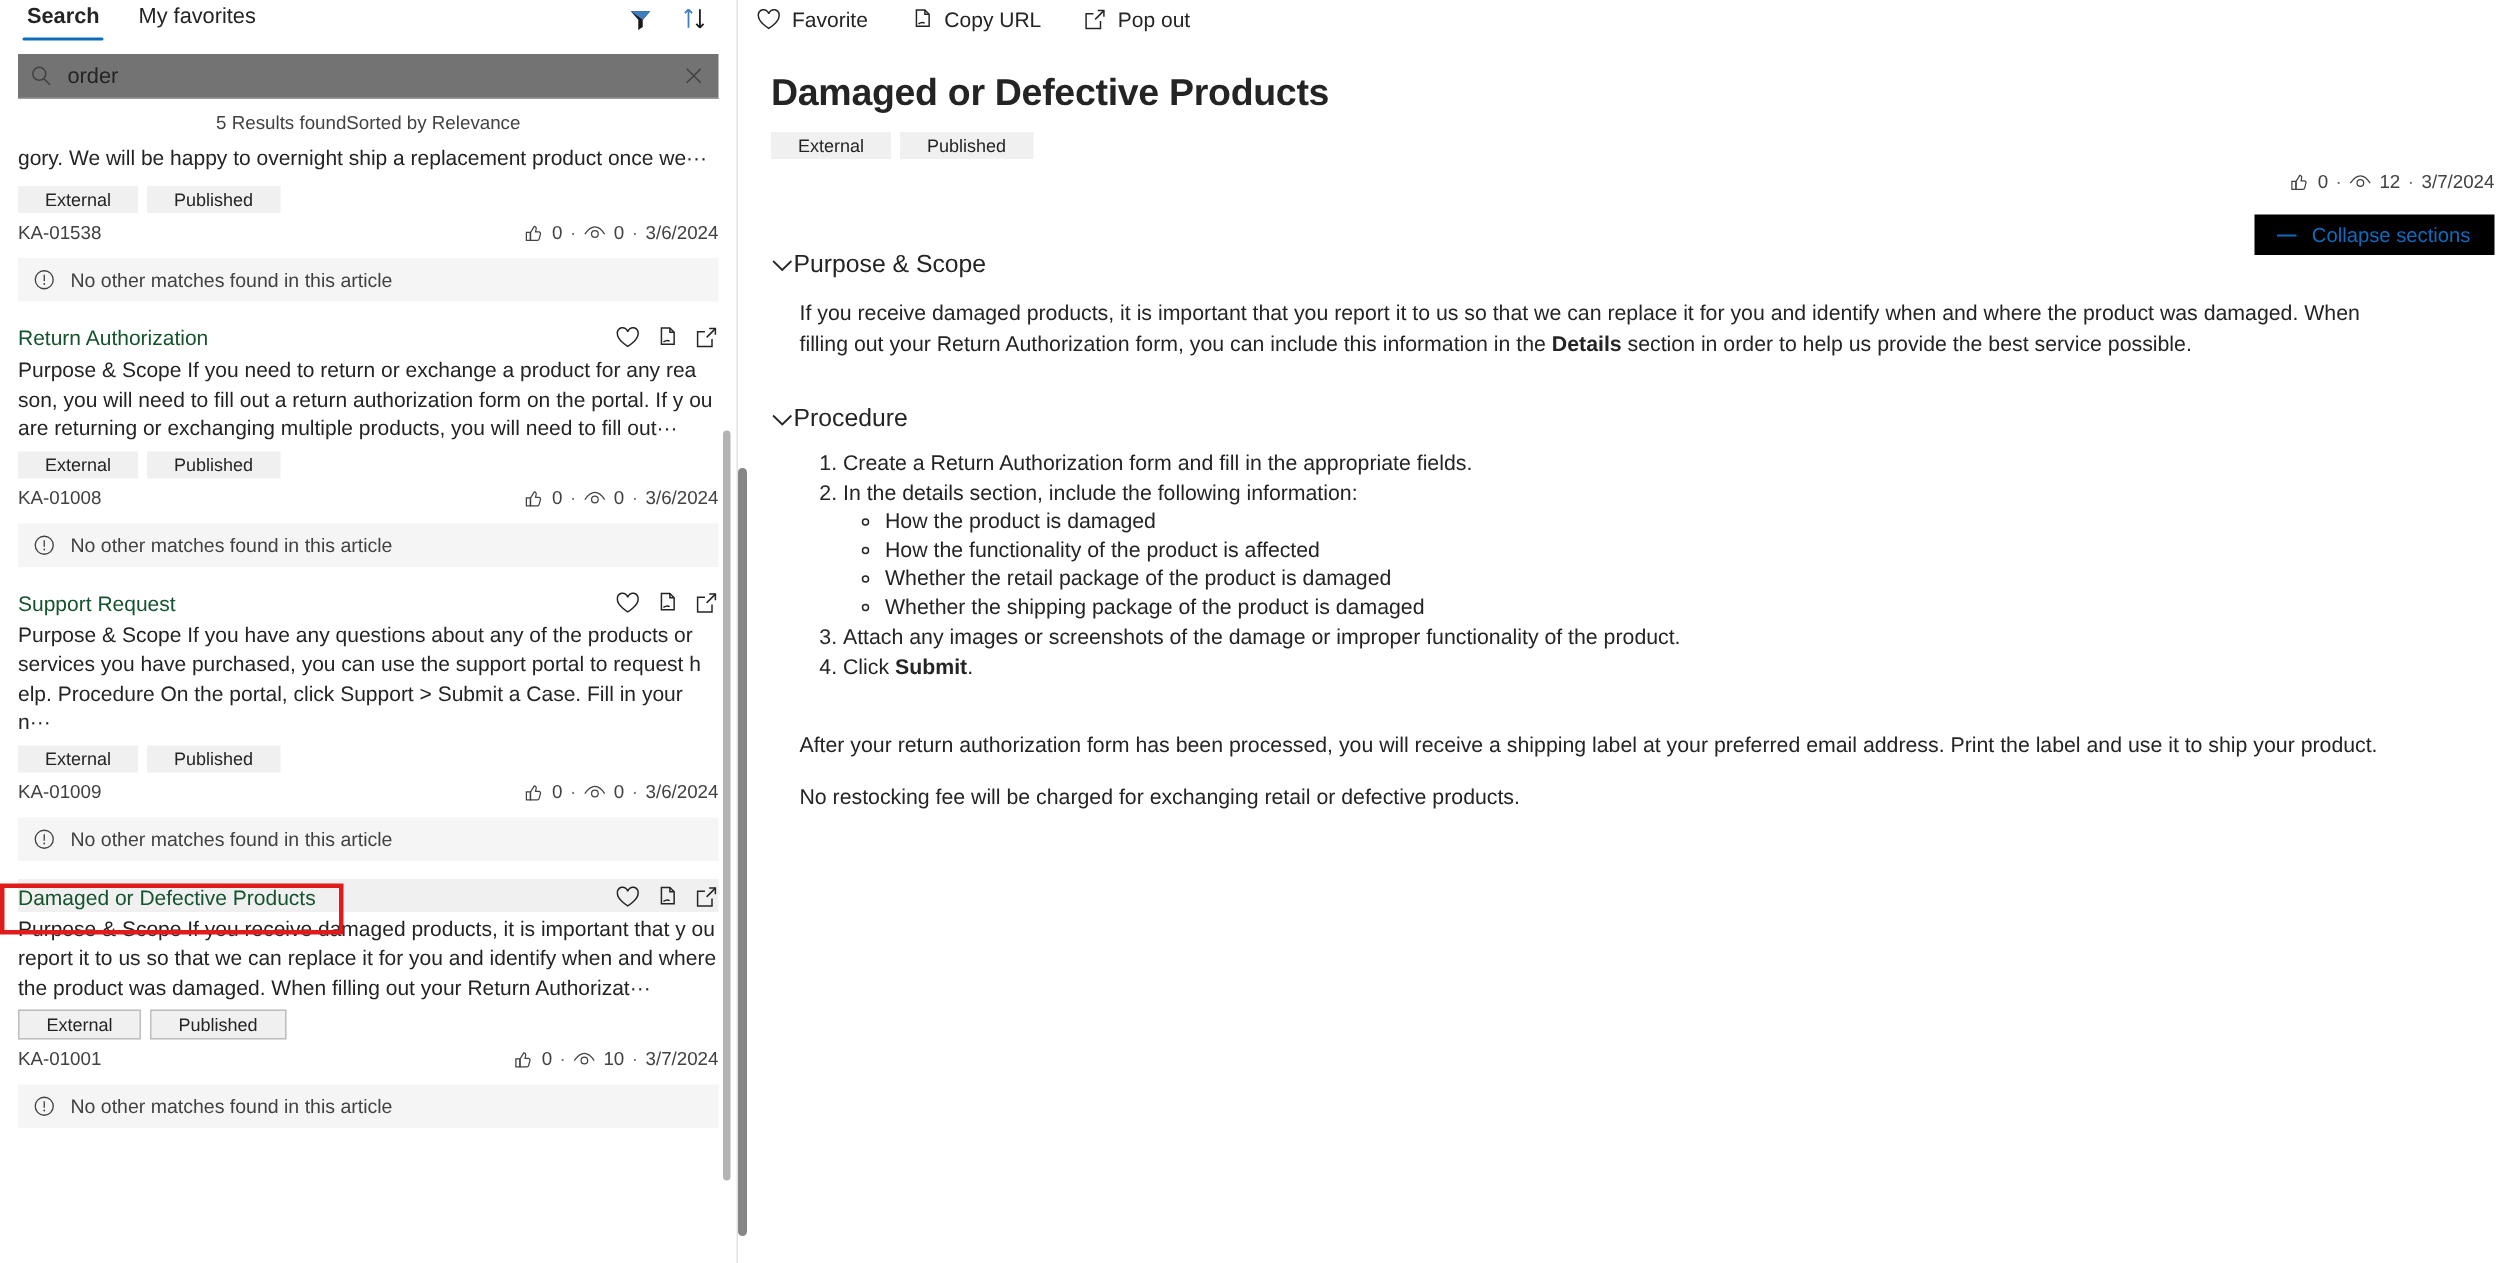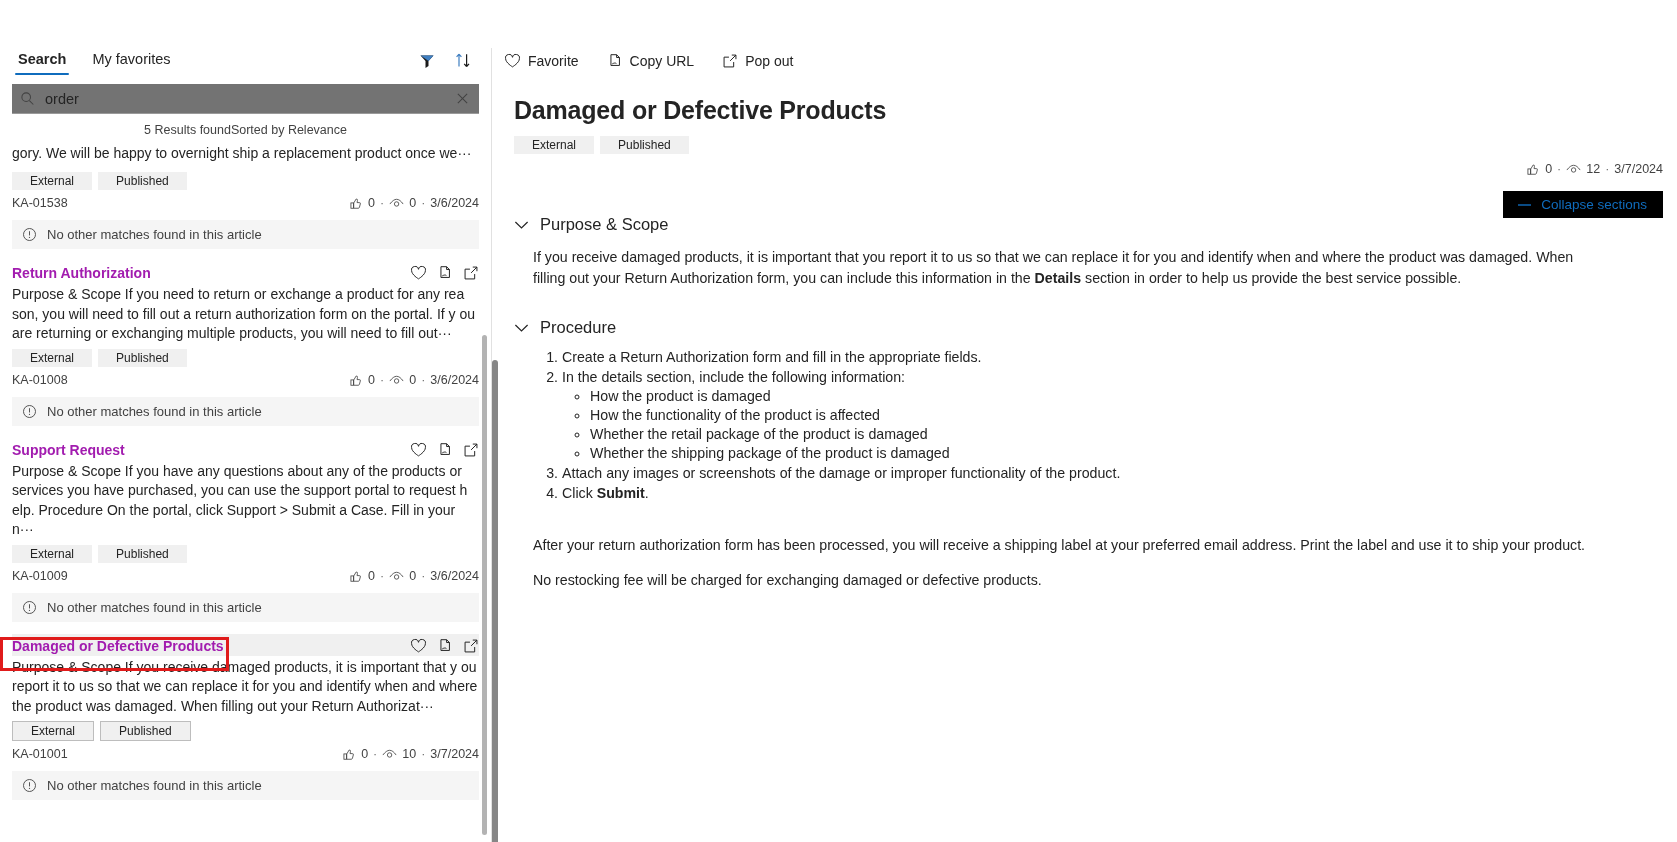--- a/index.html
+++ b/index.html
@@ -4,21 +4,21 @@
 <style>
   * { box-sizing: border-box; }
   html, body {
     margin: 0; padding: 0;
     width: 1677px; height: 842px;
     overflow: hidden;
     background: #ffffff;
     font-family: "Liberation Sans", sans-serif;
     color: #242424;
   }
-  .app { display: flex; width: 1677px; height: 782px; position: relative; margin-top: 48px; }
+  .app { display: flex; width: 1677px; height: 782px; position: relative; }
 
   
   .left-panel {
     width: 492px;
     height: 842px;
     background: #ffffff;
     position: relative;
     display: flex;
     flex-direction: column;
     border-right: 1px solid #e1e1e1;
@@ -110,22 +110,22 @@
     overflow: hidden;
     text-overflow: ellipsis;
   }
   .result-head {
     display: flex;
     align-items: center;
     padding: 4px 0 2px 0;
   }
   .result-title {
     font-size: 14px;
-    font-weight: 700;
-    color: #a21caf;
+    font-weight: 400;
+    color: #14532d;
     cursor: pointer;
   }
   .result-actions {
     margin-left: auto;
     display: flex;
     align-items: center;
     gap: 10px;
   }
   .result-body {
     font-size: 14px;
@@ -247,21 +247,20 @@
     display: flex;
     align-items: center;
     gap: 9px;
     cursor: pointer;
     min-width: 148px;
   }
   .sections { padding: 56px 0 0 8px; }
   .section-head {
     display: flex;
     align-items: center;
-    gap: 11px;
     font-size: 16.5px;
     color: #242424;
     cursor: pointer;
     padding: 5px 0;
   }
   .section-body {
     font-size: 14.2px;
     line-height: 21px;
     color: #242424;
     padding: 8px 0 0 19px;
@@ -697,21 +696,21 @@
               </ul>
             </li>
             <li>Attach any images or screenshots of the damage or improper functionality of the product.</li>
             <li><span>Click </span><span class="bold">Submit</span><span>.</span></li>
           </ol>
         </div>
 
         <div class="section-block" style="margin-top:22px;">
           <div class="section-body">
             <p>After your return authorization form has been processed, you will receive a shipping label at your preferred email address. Print the label and use it to ship your product.</p>
-            <p>No restocking fee will be charged for exchanging damaged or defective products.</p>
+            <p>No restocking fee will be charged for exchanging retail or defective products.</p>
           </div>
         </div>
 
       </div>
     </div>
   </div>
 
 </div>
 
 </body></html>

